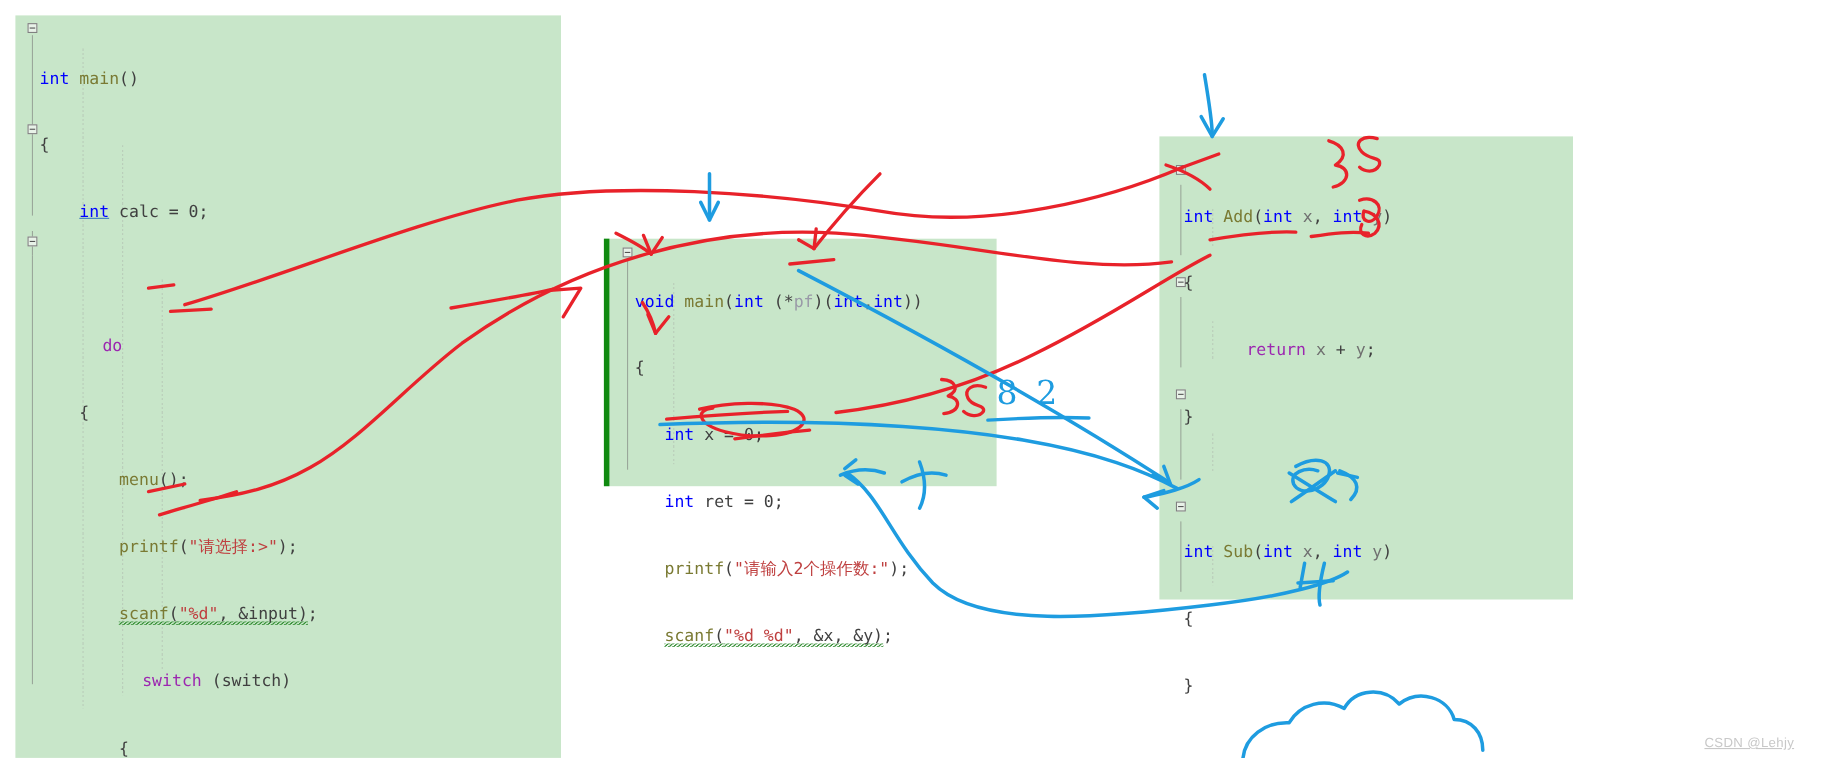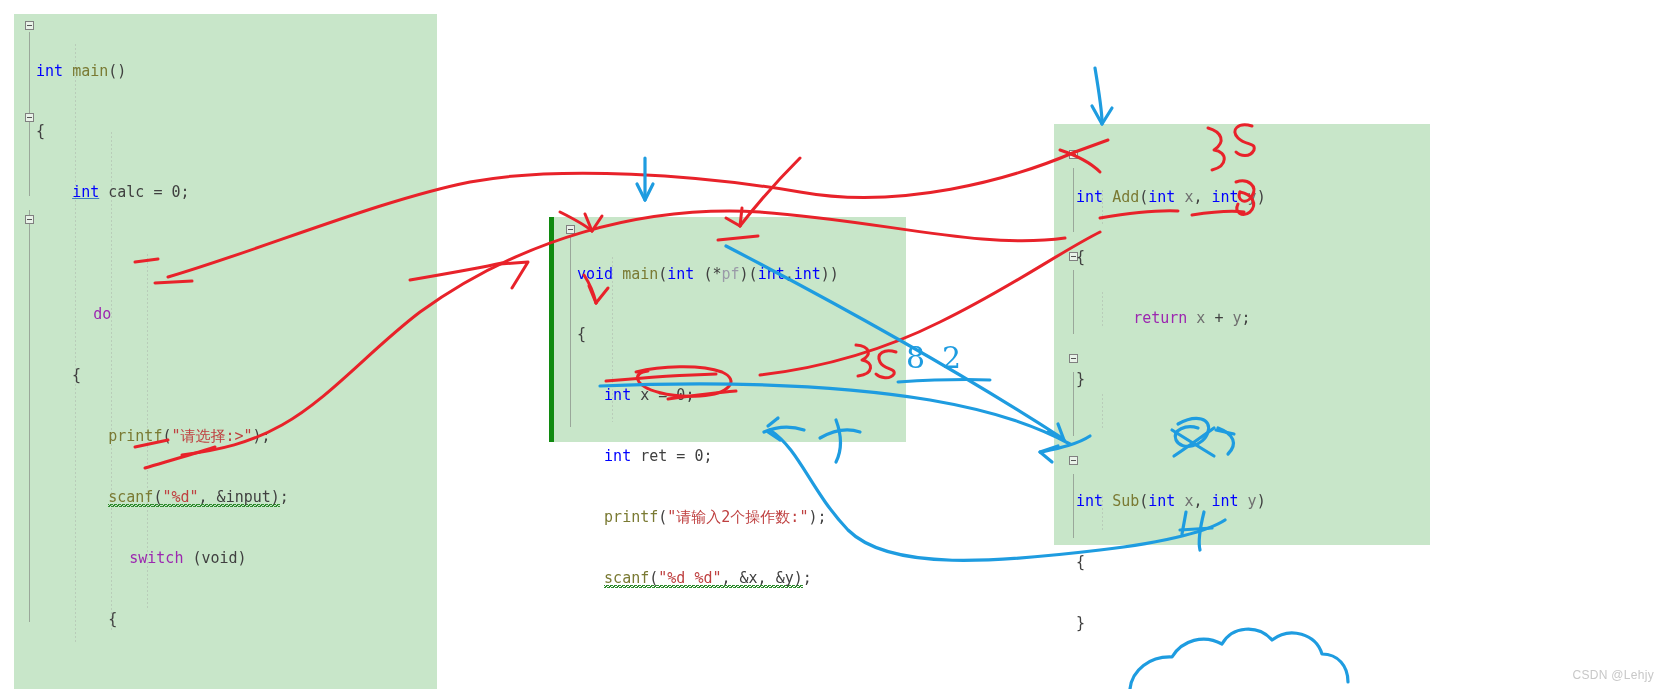--- a/index.html
+++ b/index.html
@@ -10,21 +10,21 @@
 
   
   .code-panel{
     position:absolute;
     background:#c8e6c9;
     font-size:15px;
     line-height:20.3px;
     white-space:pre;
     color:#404040;
   }
-  #panel-main  {left:14px;  top:14px;  width:423px; height:675px;}
+  #panel-main  {left:14px;  top:14px;  width:496px; height:675px;}
   #panel-calc  {left:549px; top:217px; width:357px; height:225px;}
   #panel-funcs {left:1054px;top:124px; width:376px; height:421px;}
 
   .gutter{
     position:absolute;top:0;bottom:0;left:0;width:22px;
   }
   
   .scope-line{
     position:absolute;left:15px;width:1px;background:#9aa79a;
   }
@@ -65,23 +65,23 @@
     padding-bottom:1px;
     margin-top:44px;
   }
   .blue-underline{text-decoration:underline;text-decoration-color:#3f7fbf;}
 
   
   #ink{position:absolute;left:0;top:0;width:1657px;height:689px;pointer-events:none;}
 
   
   #watermark{
-    position:absolute;right:3px;bottom:7px;
+    position:absolute;right:26px;bottom:7px;
     font-family:"Liberation Sans",sans-serif;
-    font-size:12px;color:#c8c8c8;letter-spacing:.3px;
+    font-size:12px;color:#c8c8c8;letter-spacing:.3px;text-decoration:underline;
   }
 </style>
 </head>
 <body>
 
 <div class="code-panel" id="panel-main">
   <div class="gutter">
     <div class="scope-line" style="top:18px;height:164px;"></div>
     <div class="scope-line" style="top:196px;height:22px;"></div>
     <div class="scope-line" style="top:218px;height:390px;"></div>
@@ -93,23 +93,24 @@
   <div class="indent-guide" style="left:97px;top:118px;height:500px;"></div>
   <div class="indent-guide" style="left:133px;top:240px;height:355px;"></div>
 
   <div class="lines">
     <div class="ln"><span class="kw">int</span> <span class="fn">main</span><span class="pl">()</span></div>
     <div class="ln"><span class="pl">{</span></div>
     <div class="ln"><span class="pl">    </span><span class="kw blue-underline">int</span> <span class="pl">calc = </span><span class="num">0</span><span class="pl">;</span></div>
     <div class="ln">&nbsp;</div>
     <div class="ln"><span class="pl">    </span><span class="kw2">do</span></div>
     <div class="ln"><span class="pl">    {</span></div>
+    <div class="ln"><span class="pl">        </span><span class="fn">menu</span><span class="pl">();</span></div>
     <div class="ln"><span class="pl">        </span><span class="fn">printf</span><span class="pl">(</span><span class="str">"请选择:&gt;"</span><span class="pl">);</span></div>
     <div class="ln"><span class="pl">        </span><span class="fn err-underline">scanf</span><span class="pl err-underline">(</span><span class="str err-underline">"%d"</span><span class="pl err-underline">, &amp;input)</span><span class="pl">;</span></div>
-    <div class="ln"><span class="pl">        </span><span class="kw2">switch</span> <span class="pl">(void)</span></div>
+    <div class="ln"><span class="pl">        </span><span class="kw2">switch</span> <span class="pl">(switch)</span></div>
     <div class="ln"><span class="pl">        {</span></div>
     
     
     
     
     
     
     
     
     

